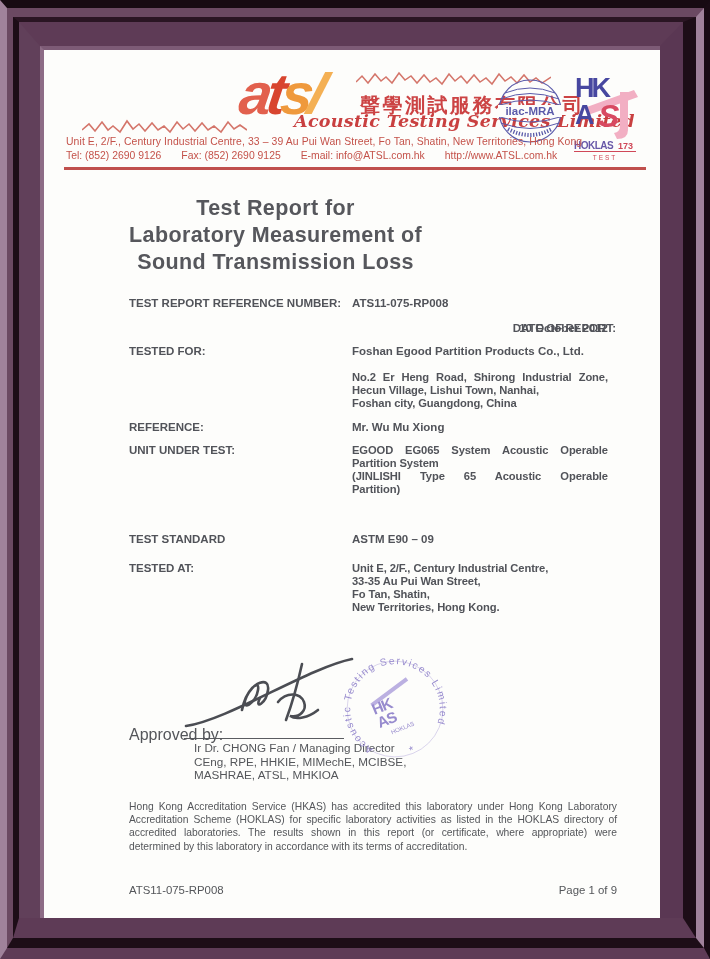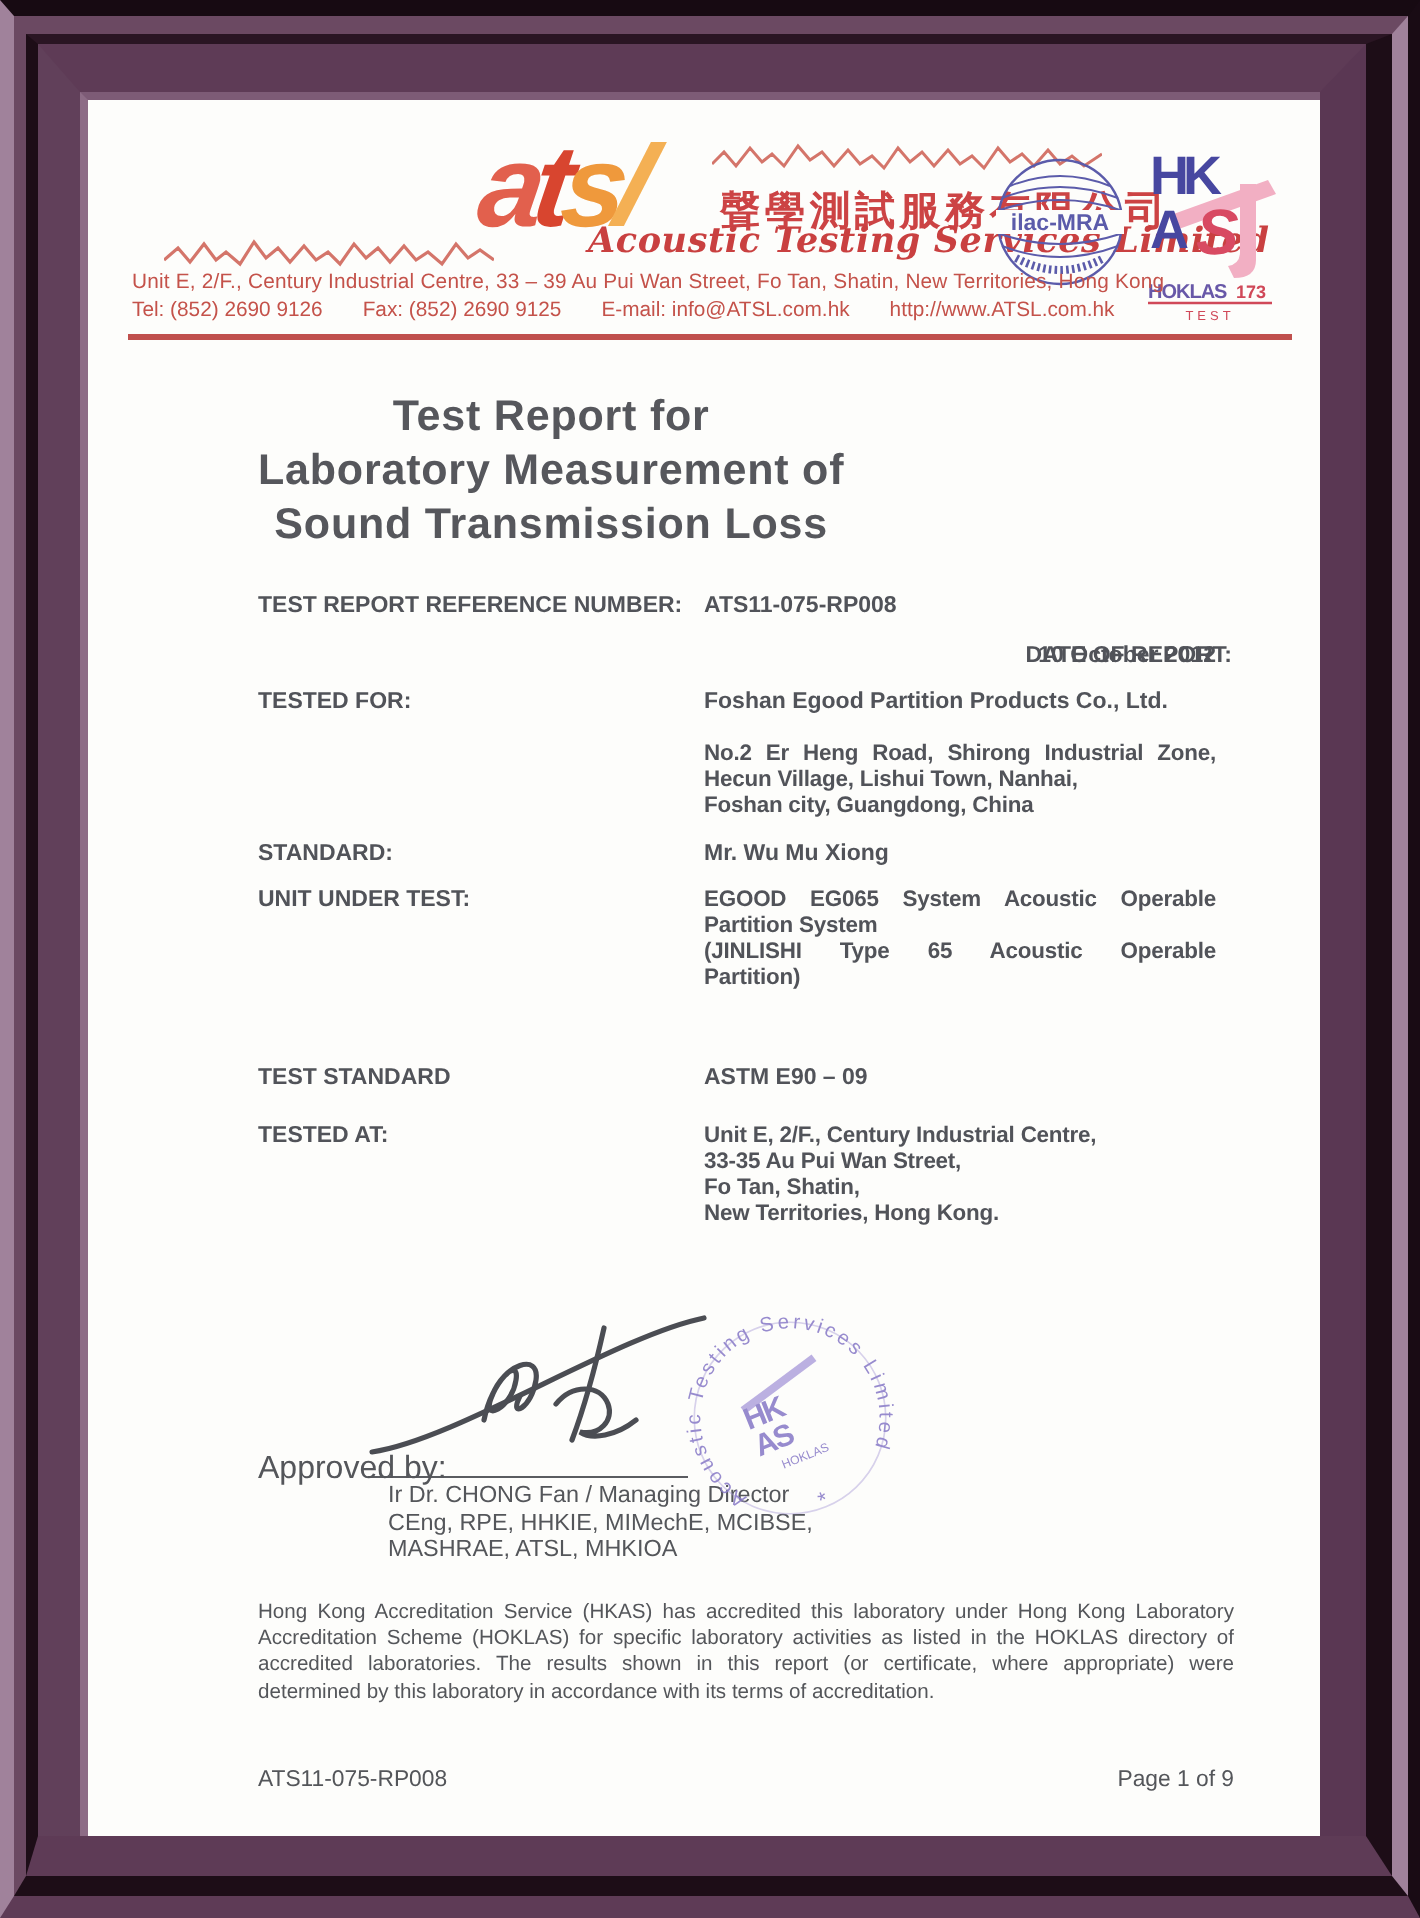--- a/index.html
+++ b/index.html
@@ -138,21 +138,21 @@
           <span class="val">Foshan Egood Partition Products Co., Ltd.</span>
         </div>
         <div class="abs row r-tfadr">
           <span class="val vblock">
             <div class="jl">No.2 Er Heng Road, Shirong Industrial Zone,</div>
             <div>Hecun Village, Lishui Town, Nanhai,</div>
             <div>Foshan city, Guangdong, China</div>
           </span>
         </div>
         <div class="abs row r-attn">
-          <span>STANDARD:</span>
+          <span>REFERENCE:</span>
           <span class="val">Mr. Wu Mu Xiong</span>
         </div>
         <div class="abs row r-unit">
           <span>UNIT UNDER TEST:</span>
           <span class="val vblock">
             <div class="jl">EGOOD EG065 System Acoustic Operable</div>
             <div>Partition System</div>
             <div class="jl">(JINLISHI Type 65 Acoustic Operable</div>
             <div>Partition)</div>
           </span>

